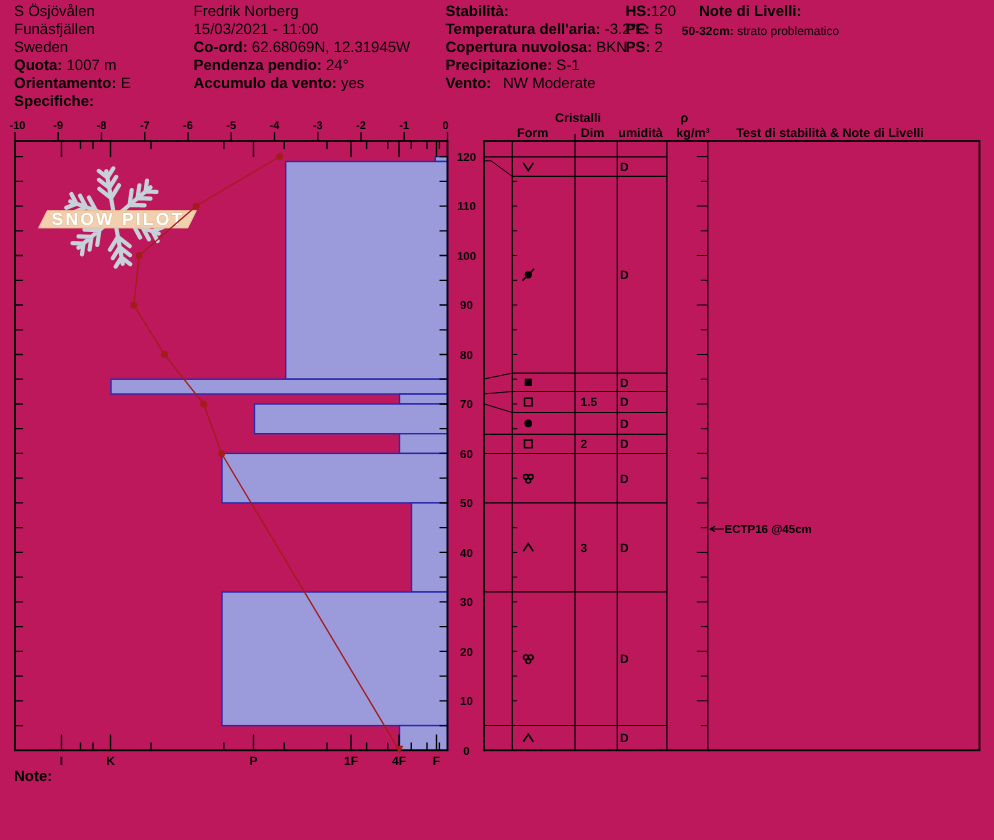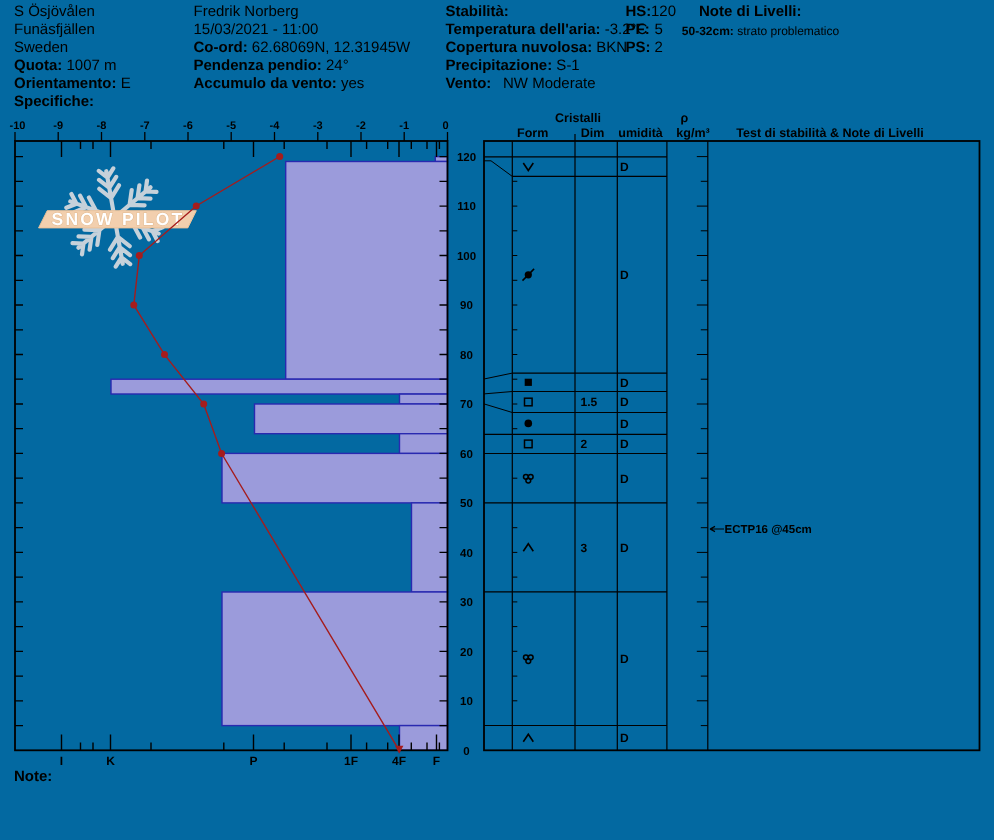--- a/index.html
+++ b/index.html
@@ -1,14 +1,14 @@
 <!DOCTYPE html>
 <html><head><meta charset="utf-8"><style>
 html,body{margin:0;padding:0;background:#ffffff;}
-#page{position:relative;width:994px;height:840px;background:#0369a1;font-family:"Liberation Sans", sans-serif;-webkit-font-smoothing:antialiased;will-change:transform;}
+#page{position:relative;width:994px;height:840px;background:#be185d;font-family:"Liberation Sans", sans-serif;-webkit-font-smoothing:antialiased;will-change:transform;}
 svg text{font-family:"Liberation Sans", sans-serif;}
 .b{font-weight:bold;}
 </style></head><body>
 <div id="page">
 <svg width="994" height="840" viewBox="0 0 994 840" text-rendering="geometricPrecision" xmlns="http://www.w3.org/2000/svg">
 
 <text x="14" y="16.3" font-size="15">S Ösjövålen</text>
 
 <text x="14" y="34.3" font-size="15">Funäsfjällen</text>
 

